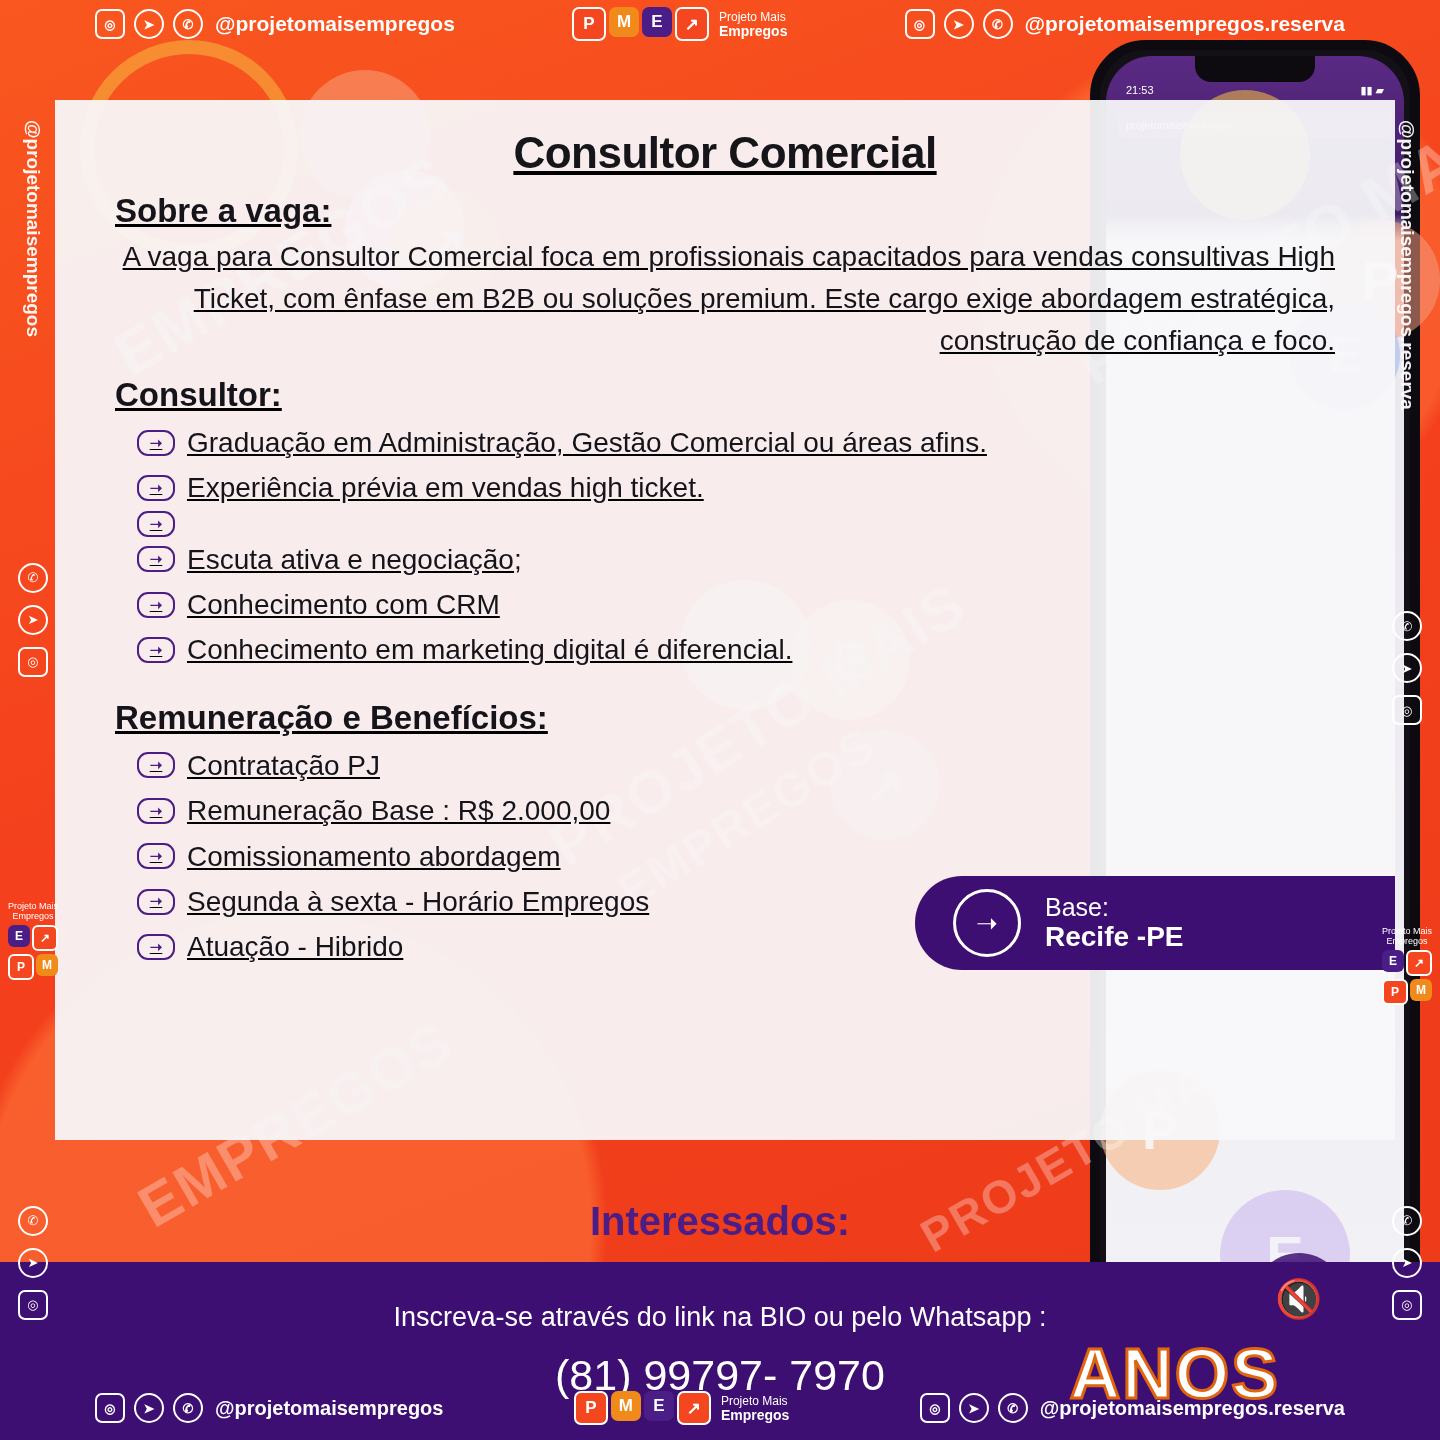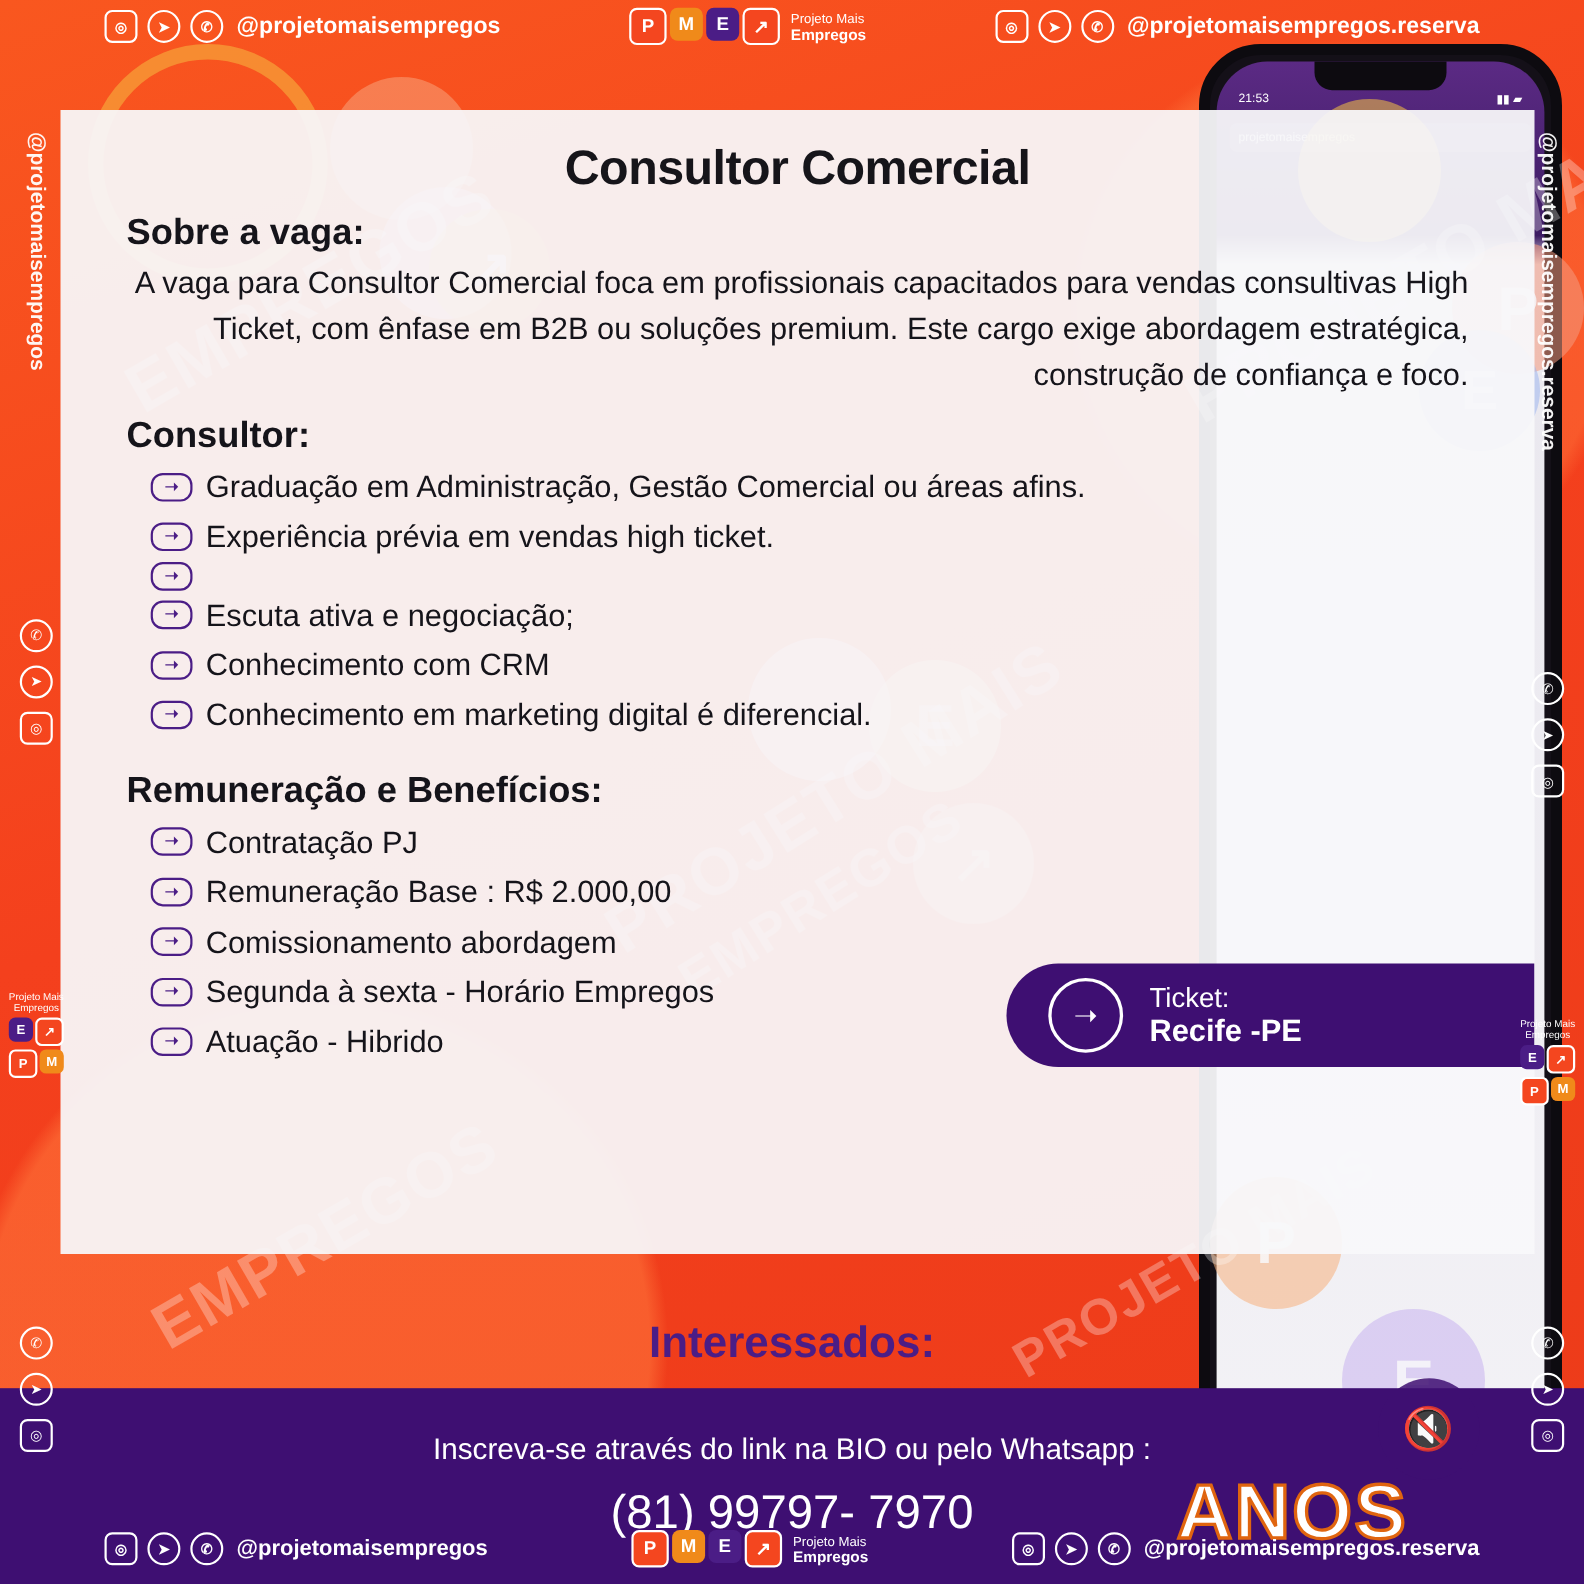--- a/index.html
+++ b/index.html
@@ -79,21 +79,21 @@
   .rail .mini{display:flex;flex-direction:column;gap:12px;align-items:center;}
   .rail .mlogo{display:flex;flex-direction:column;align-items:center;gap:3px;}
   .rail .mlogo .row{display:flex;gap:2px;}
   .rail .mlogo .c{width:22px;height:22px;border-radius:6px;display:flex;align-items:center;justify-content:center;font-size:12px;font-weight:bold;}
   .rail .lbl{font-size:9px;line-height:1.1;text-align:center;}
 
   
   .card{
     position:absolute;left:55px;top:100px;width:1340px;height:1040px;
     background:rgba(248,248,250,.94);
-    z-index:20;overflow:hidden;
+    z-index:20;overflow:hidden;text-decoration:underline;
   }
   .card-title{
     text-align:center;font-size:44px;font-weight:bold;color:#16151a;
     margin:28px 0 14px;letter-spacing:-.5px;
   }
   .content{padding:0 60px;color:#15141a;}
   h2.sec{font-size:33px;font-weight:bold;margin:14px 0 6px;}
   p.desc{font-size:28px;line-height:1.5;margin:0 0 6px;text-align:right;}
   ul.list{list-style:none;margin:6px 0 0;padding:0 0 0 22px;}
   ul.list li{display:flex;align-items:center;gap:12px;font-size:28px;line-height:1.62;}
@@ -317,21 +317,21 @@
       <li>
           <span class="arrowchip">➝</span>
           <span>Atuação - Hibrido</span>
         </li>
     </ul>
   </div>
 
   <div class="local-badge">
     <span class="circ">➝</span>
     <span class="lt">
-      <span>Ticket:</span>
+      <span>Base:</span>
       <b>Recife -PE</b>
     </span>
   </div>
 </div>
 
 <div class="interessados">Interessados:</div>
 
 <div class="purple-foot">
   <div class="line1">Inscreva-se através do link na BIO ou  pelo Whatsapp :</div>
   <div class="line2">(81) 99797- 7970</div>

